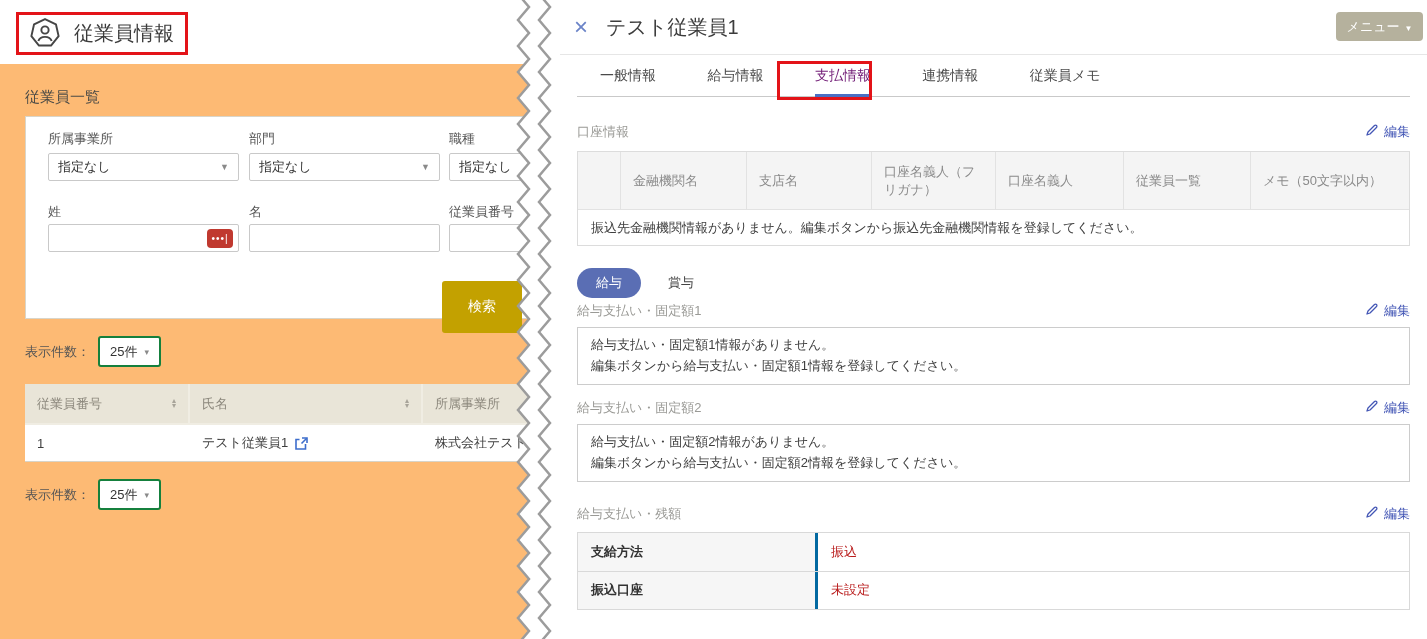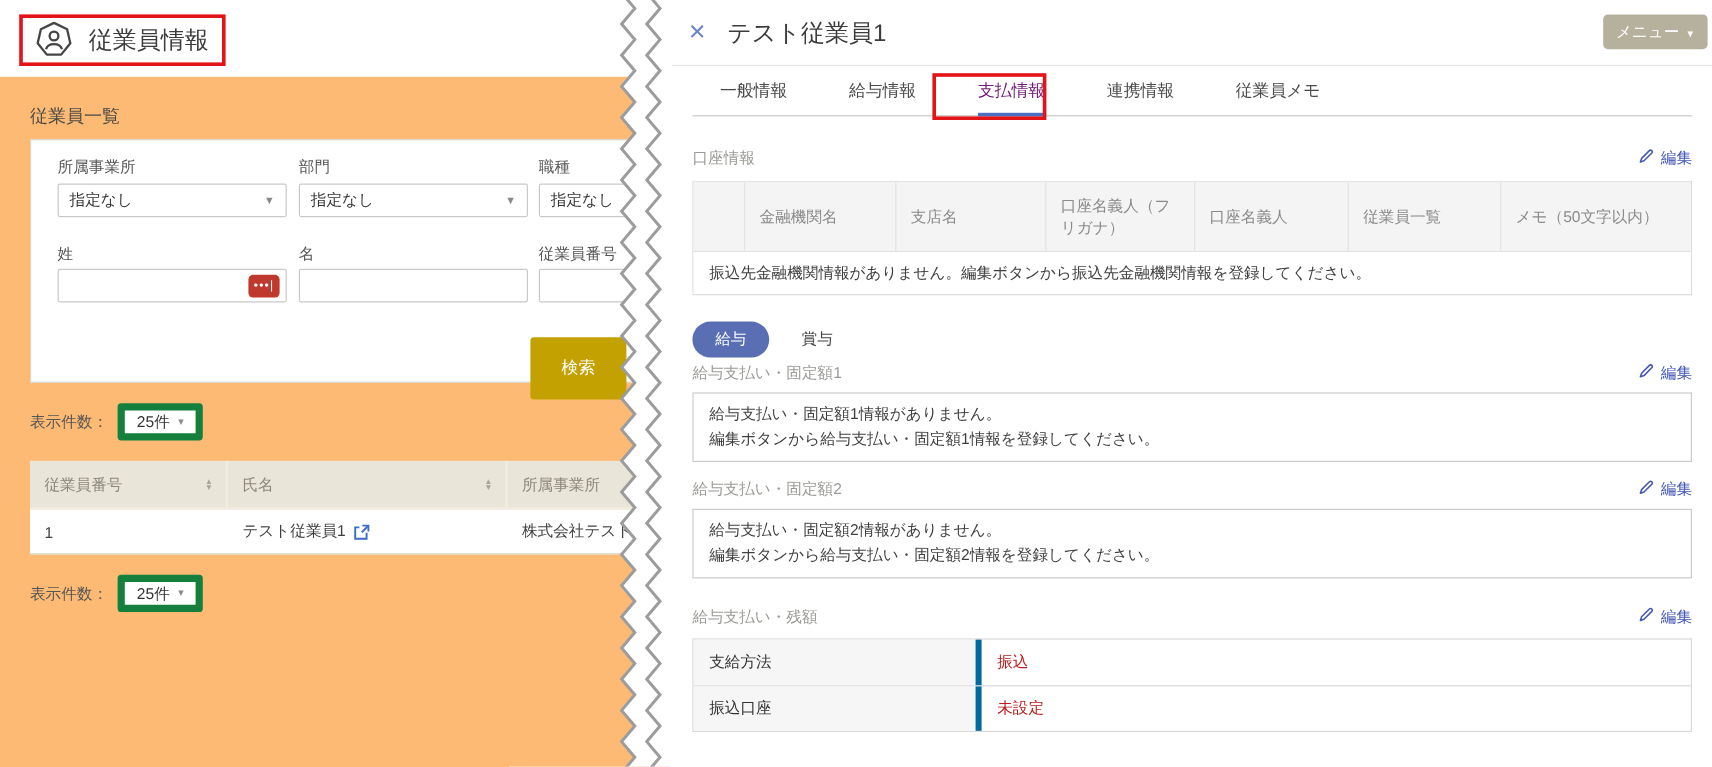--- a/index.html
+++ b/index.html
@@ -13,21 +13,21 @@
   .app-title .ttl { font-size:20px; color:#3c3c3c; }
   .left-body { position:absolute; top:64px; left:0; right:0; bottom:0; background:#fdba74; }
   .list-heading { position:absolute; left:25px; top:24px; font-size:15px; font-weight:normal; color:#4a4a46; }
   .filter-card { position:absolute; left:25px; top:52px; width:533px; height:203px; background:#fff; border:1px solid #d9d5c9; }
   .f-label { position:absolute; font-size:13px; color:#555; }
   .f-select, .f-input { position:absolute; width:191px; height:28px; background:#fff; border:1px solid #c9c9c9; border-radius:2px; font-size:13px; color:#333; display:flex; align-items:center; padding:0 9px; }
   .f-select .caret { margin-left:auto; font-size:9px; color:#8a8a8a; }
   .autofill-ic { position:absolute; right:5px; top:4px; width:26px; height:19px; background:#c0392f; border-radius:4px; color:#fff; font-size:10px; display:flex; align-items:center; justify-content:center; letter-spacing:1px; }
   .search-btn { position:absolute; left:416px; top:164px; width:80px; height:52px; background:#c3a100; border:none; border-radius:3px; color:#fff; font-size:14px; cursor:pointer; }
   .perpage { position:absolute; left:25px; display:flex; align-items:center; font-size:13px; color:#555; }
-  .perpage .pp-box { margin-left:8px; background:#fff; border:6px solid #15803d; border-radius:3px; height:31px; padding:0 10px; display:flex; align-items:center; gap:7px; font-size:13px; color:#333; }
+  .perpage .pp-box { margin-left:8px; background:#fff; border:2px solid #15803d; border-radius:3px; height:31px; padding:0 10px; display:flex; align-items:center; gap:7px; font-size:13px; color:#333; }
   .pp-box .caret { font-size:9px; color:#8a8a8a; }
   .emp-table { position:absolute; left:25px; top:320px; width:533px; font-size:13px; }
   .emp-thead { display:flex; height:39px; background:#e9e5d8; color:#8b877c; }
   .emp-thead .cell { display:flex; align-items:center; padding:0 12px; border-right:2px solid #f0ede3; }
   .emp-thead .cell:last-child { border-right:none; }
   .emp-row { display:flex; height:39px; background:#fff; border-top:2px solid #f0ede3; border-bottom:1px solid #d8d4c8; color:#3f3f3f; }
   .emp-row .cell { display:flex; align-items:center; padding:0 12px; }
   .c1 { width:165px; } .c2 { width:233px; } .c3 { flex:1; }
   .sort { margin-left:auto; display:flex; flex-direction:column; line-height:0.55; font-size:8px; color:#a8a49a; }
   .ext-link { margin-left:6px; display:inline-flex; }
@@ -56,21 +56,21 @@
   .bank-head .bcell:last-child { border-right:none; }
   .b0{width:43px;} .b1{width:126px;} .b2{width:125px;} .b3{width:128px;} .b4{width:124px;} .b5{width:127px;} .b6{flex:1;}
   .bank-msg { border-top:1px solid #e2e2e2; padding:7px 13px; font-size:13px; color:#3f3f3f; line-height:1.65; background:#fff; }
   .pills { margin-top:22px; display:flex; align-items:center; }
   .pill-active { background:#5a6eb4; color:#fff; border:none; border-radius:16px; padding:6px 19px; font-size:13px; cursor:pointer; }
   .pill-plain { margin-left:27px; font-size:13px; color:#444; cursor:pointer; background:none; border:none; }
   .empty-box { margin-top:8px; border:1px solid #ccc; padding:7px 13px; font-size:13px; color:#3f3f3f; line-height:1.6; }
   .rem-table { margin-top:9px; border:1px solid #d9d9d9; font-size:13px; }
   .rem-row { display:flex; height:38px; }
   .rem-row + .rem-row { border-top:1px solid #d9d9d9; }
-  .rem-label { width:240px; background:#f6f6f6; font-weight:normal; color:#333; display:flex; align-items:center; padding:0 13px; border-right:5px solid #0369a1; }
+  .rem-label { width:240px; background:#f6f6f6; font-weight:bold; color:#333; display:flex; align-items:center; padding:0 13px; border-right:3px solid #0369a1; }
   .rem-value { flex:1; display:flex; align-items:center; padding:0 13px; color:#b91c1c; }
 
   
   .anno { position:absolute; border:3px solid #e31318; z-index:6; pointer-events:none; }
   .anno-title { left:16px; top:12px; width:172px; height:43px; }
   .anno-tab { left:777px; top:61px; width:95px; height:39px; }
 </style>
 </head>
 <body>
 

